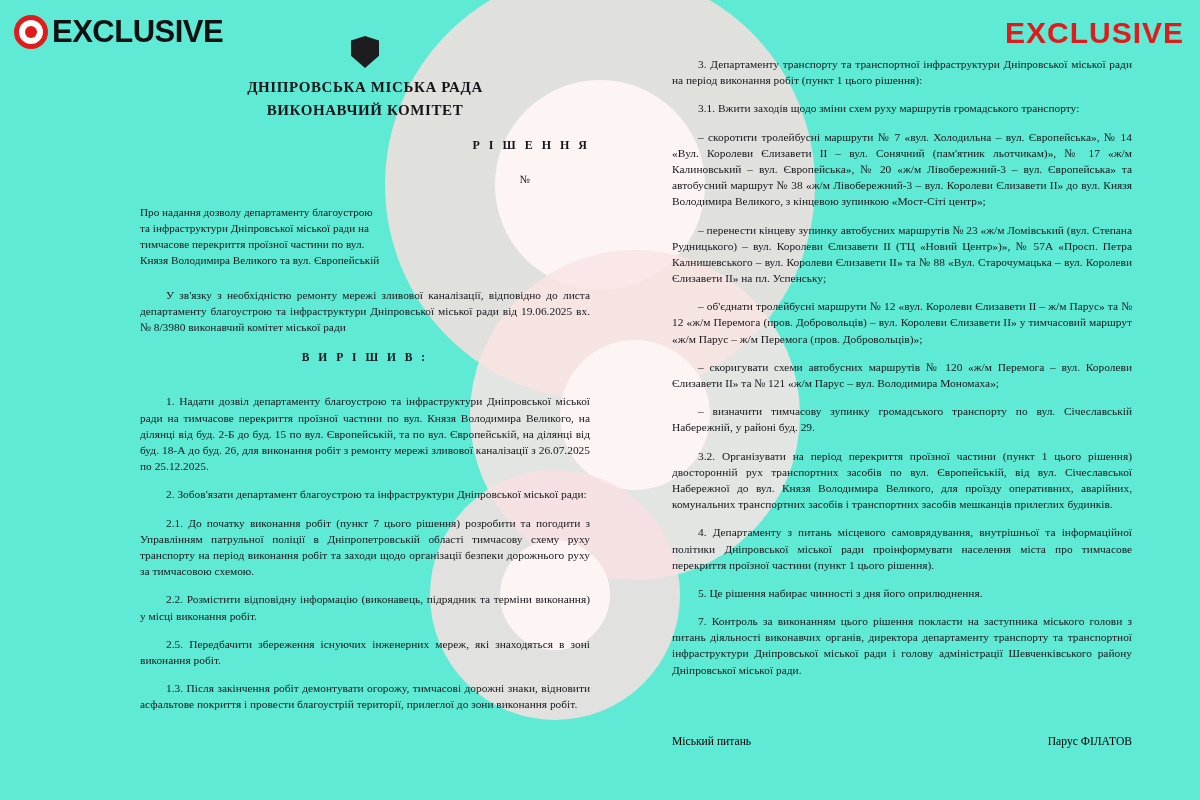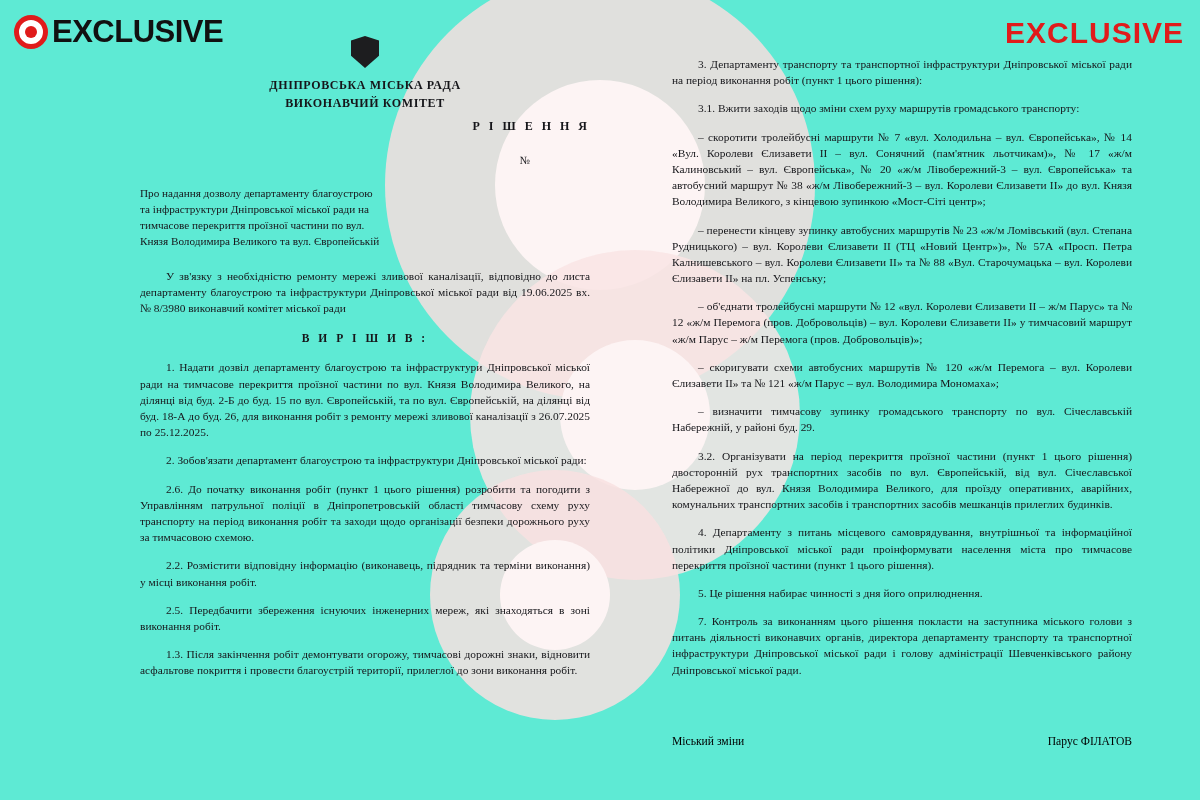--- a/index.html
+++ b/index.html
@@ -87,24 +87,24 @@
     position: relative;
   }
   .crest .shield {
     width: 28px; height: 32px;
     background: #1d1d1f;
     margin: 0 auto;
     clip-path: polygon(50% 0%, 100% 14%, 100% 62%, 50% 100%, 0% 62%, 0% 14%);
   }
   .org {
     text-align: center;
-    font-size: 12px;
+    font-size: 15px;
     letter-spacing: .6px;
     line-height: 1.5;
-    margin-bottom: 6px;
+    margin-bottom: 16px;
   }
   .org .l1, .org .l2 { font-weight: bold; }
   .decision {
     text-align: right;
     font-weight: bold;
     letter-spacing: 3px;
     font-size: 12px;
     margin-top: 6px;
     margin-bottom: 18px;
   }
@@ -124,21 +124,21 @@
   p.para {
     margin: 0 0 12px 0;
     text-indent: 26px;
   }
   p.dash { text-indent: 26px; }
   .resolved {
     text-align: center;
     font-weight: bold;
     letter-spacing: 3px;
     font-size: 11.5px;
-    margin: 14px 0 13px 0;
+    margin: 14px 0 28px 0;
   }
   .signrow {
     position: absolute;
     left: 672px;
     top: 735px;
     width: 460px;
     display: flex;
     justify-content: space-between;
     font-size: 11.6px;
     z-index: 5;
@@ -177,39 +177,39 @@
       </div>
       <div class="decision">Р І Ш Е Н Н Я</div>
       <div class="numline">№</div>
       <div class="subject">Про надання дозволу департаменту благоустрою та інфраструктури Дніпровської міської ради на тимчасове перекриття проїзної частини по вул. Князя Володимира Великого та вул. Європейській</div>
 
       <p class="para">У зв'язку з необхідністю ремонту мережі зливової каналізації, відповідно до листа департаменту благоустрою та інфраструктури Дніпровської міської ради від 19.06.2025 вх. № 8/3980 виконавчий комітет міської ради</p>
       <div class="resolved">В И Р І Ш И В :</div>
 
       <p class="para">1. Надати дозвіл департаменту благоустрою та інфраструктури Дніпровської міської ради на тимчасове перекриття проїзної частини по вул. Князя Володимира Великого, на ділянці від буд. 2-Б до буд. 15 по вул. Європейській, та по вул. Європейській, на ділянці від буд. 18-А до буд. 26, для виконання робіт з ремонту мережі зливової каналізації з 26.07.2025 по 25.12.2025.</p>
       <p class="para">2. Зобов'язати департамент благоустрою та інфраструктури Дніпровської міської ради:</p>
-      <p class="para">2.6. До початку виконання робіт (пункт 1 цього рішення) розробити та погодити з Управлінням патрульної поліції в Дніпропетровській області тимчасову схему руху транспорту на період виконання робіт та заходи щодо організації безпеки дорожнього руху за тимчасовою схемою.</p>
+      <p class="para">2.1. До початку виконання робіт (пункт 7 цього рішення) розробити та погодити з Управлінням патрульної поліції в Дніпропетровській області тимчасову схему руху транспорту на період виконання робіт та заходи щодо організації безпеки дорожнього руху за тимчасовою схемою.</p>
       <p class="para">2.2. Розмістити відповідну інформацію (виконавець, підрядник та терміни виконання) у місці виконання робіт.</p>
       <p class="para">2.5. Передбачити збереження існуючих інженерних мереж, які знаходяться в зоні виконання робіт.</p>
       <p class="para">1.3. Після закінчення робіт демонтувати огорожу, тимчасові дорожні знаки, відновити асфальтове покриття і провести благоустрій території, прилеглої до зони виконання робіт.</p>
     </div>
 
     <div class="col col-right">
       <p class="para">3. Департаменту транспорту та транспортної інфраструктури Дніпровської міської ради на період виконання робіт (пункт 1 цього рішення):</p>
       <p class="para">3.1. Вжити заходів щодо зміни схем руху маршрутів громадського транспорту:</p>
       <p class="para dash">– скоротити тролейбусні маршрути № 7 «вул. Холодильна – вул. Європейська», № 14 «Вул. Королеви Єлизавети II – вул. Сонячний (пам'ятник льотчикам)», № 17 «ж/м Калиновський – вул. Європейська», № 20 «ж/м Лівобережний-3 – вул. Європейська» та автобусний маршрут № 38 «ж/м Лівобережний-3 – вул. Королеви Єлизавети II» до вул. Князя Володимира Великого, з кінцевою зупинкою «Мост-Сіті центр»;</p>
       <p class="para dash">– перенести кінцеву зупинку автобусних маршрутів № 23 «ж/м Ломівський (вул. Степана Рудницького) – вул. Королеви Єлизавети II (ТЦ «Новий Центр»)», № 57А «Просп. Петра Калнишевського – вул. Королеви Єлизавети II» та № 88 «Вул. Старочумацька – вул. Королеви Єлизавети II» на пл. Успенську;</p>
       <p class="para dash">– об'єднати тролейбусні маршрути № 12 «вул. Королеви Єлизавети II – ж/м Парус» та № 12 «ж/м Перемога (пров. Добровольців) – вул. Королеви Єлизавети II» у тимчасовий маршрут «ж/м Парус – ж/м Перемога (пров. Добровольців)»;</p>
       <p class="para dash">– скоригувати схеми автобусних маршрутів № 120 «ж/м Перемога – вул. Королеви Єлизавети II» та № 121 «ж/м Парус – вул. Володимира Мономаха»;</p>
       <p class="para dash">– визначити тимчасову зупинку громадського транспорту по вул. Січеславській Набережній, у районі буд. 29.</p>
       <p class="para">3.2. Організувати на період перекриття проїзної частини (пункт 1 цього рішення) двосторонній рух транспортних засобів по вул. Європейській, від вул. Січеславської Набережної до вул. Князя Володимира Великого, для проїзду оперативних, аварійних, комунальних транспортних засобів і транспортних засобів мешканців прилеглих будинків.</p>
       <p class="para">4. Департаменту з питань місцевого самоврядування, внутрішньої та інформаційної політики Дніпровської міської ради проінформувати населення міста про тимчасове перекриття проїзної частини (пункт 1 цього рішення).</p>
       <p class="para">5. Це рішення набирає чинності з дня його оприлюднення.</p>
       <p class="para">7. Контроль за виконанням цього рішення покласти на заступника міського голови з питань діяльності виконавчих органів, директора департаменту транспорту та транспортної інфраструктури Дніпровської міської ради і голову адміністрації Шевченківського району Дніпровської міської ради.</p>
     </div>
 
     <div class="signrow">
-      <span>Міський зміни</span>
+      <span>Міський питань</span>
       <span>Парус ФІЛАТОВ</span>
     </div>
 
   </div>
 </div>
 
 </body></html>

